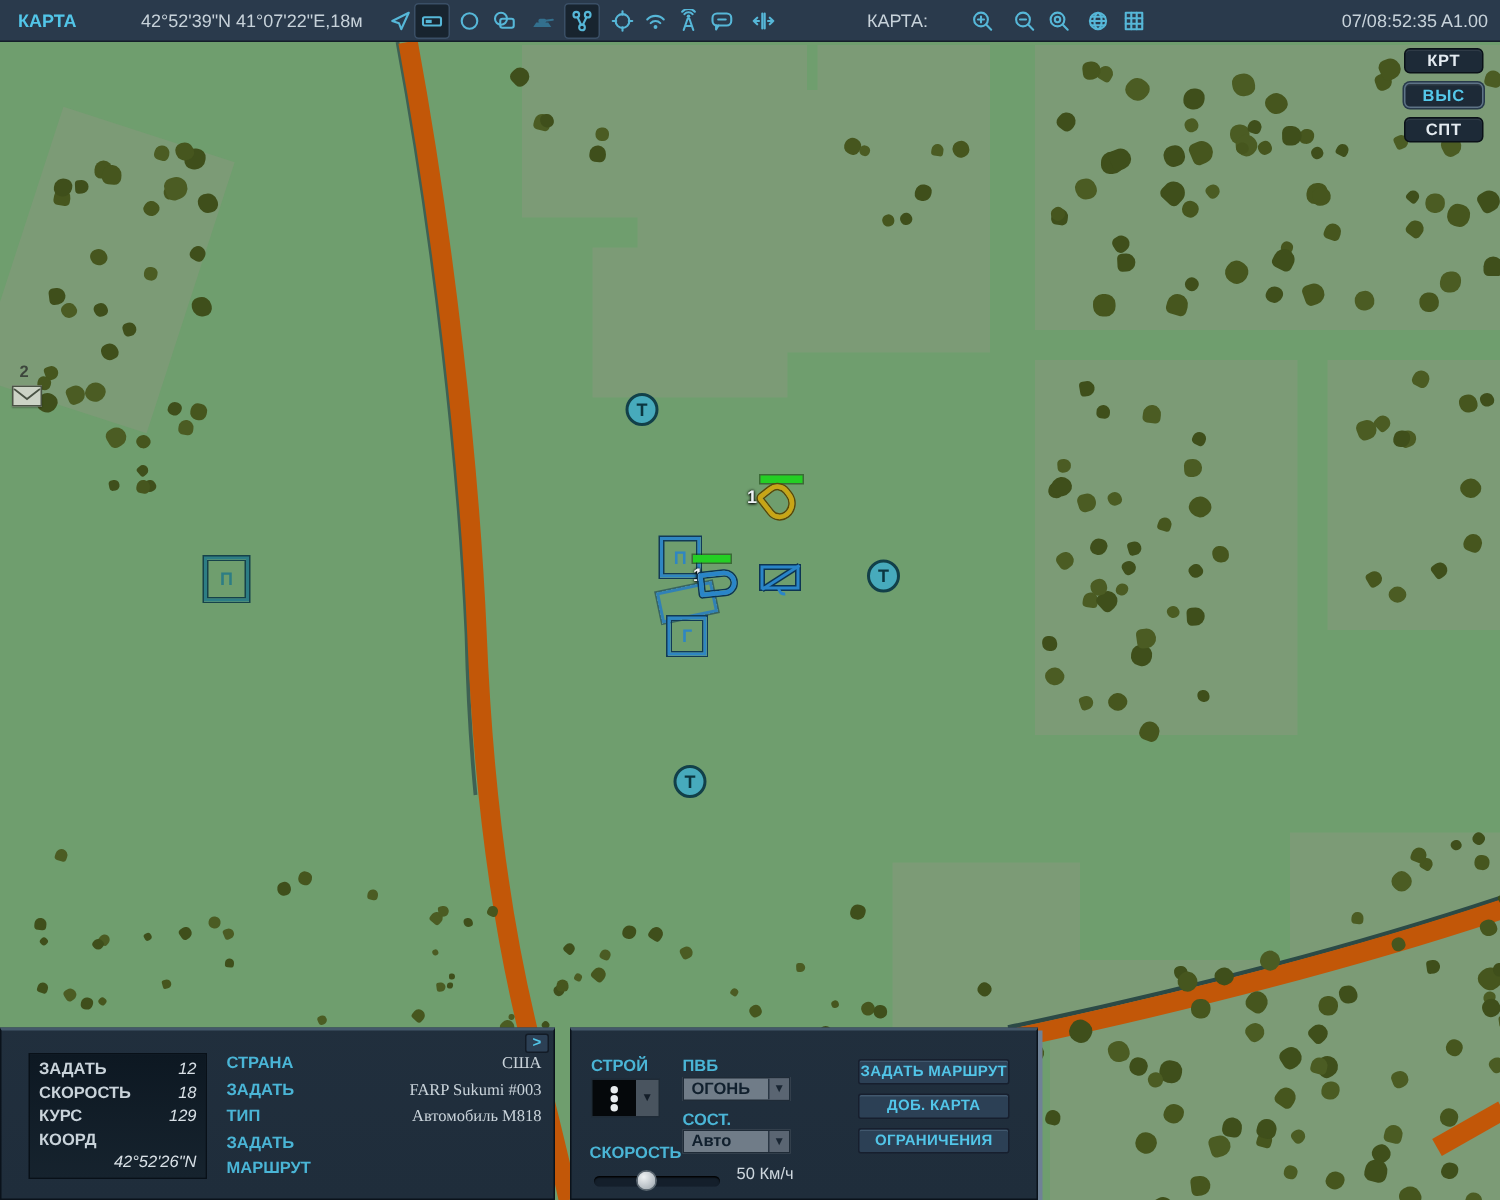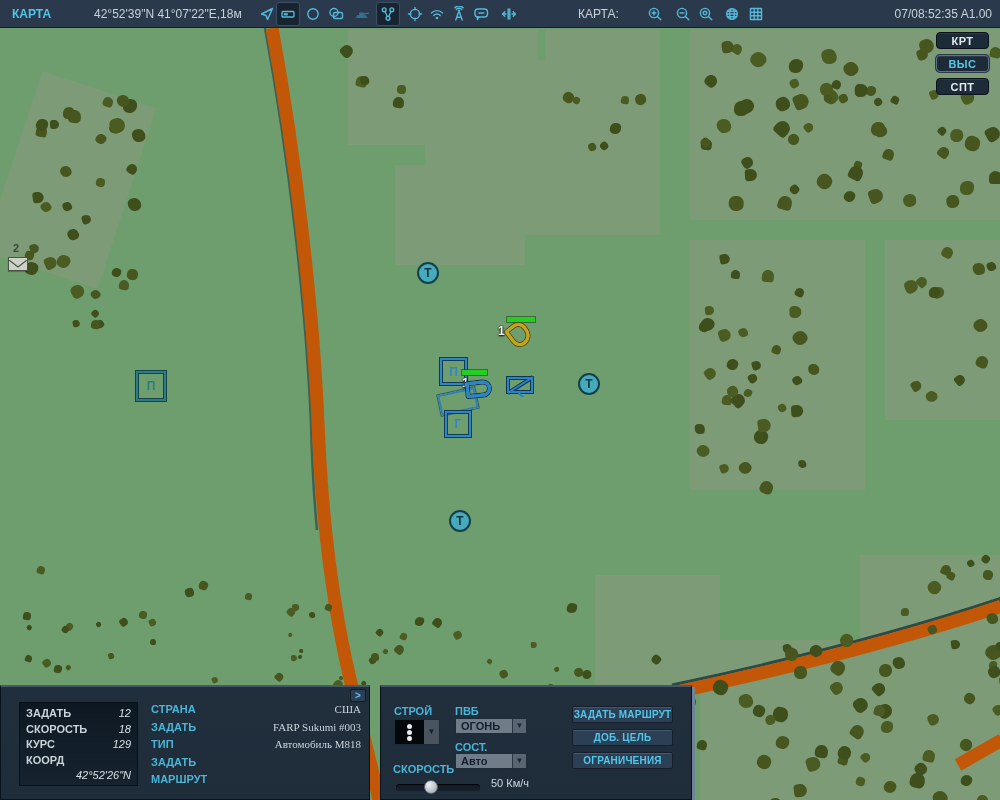--- a/index.html
+++ b/index.html
@@ -621,16 +621,16 @@
     <span class="arr">▼</span>
   </div>
 
   <span class="cmdlabel" style="left:12px;top:76px;">СКОРОСТЬ</span>
   <div id="slider-track">
     <div id="slider-knob"></div>
   </div>
   <span id="speed-val">50 Км/ч</span>
 
   <div class="cmdbtn" style="top:19px;">ЗАДАТЬ МАРШРУТ</div>
-  <div class="cmdbtn" style="top:42px;">ДОБ. ЦЕЛЬ</div>
+  <div class="cmdbtn" style="top:42px;">ДОБ. КАРТА</div>
   <div class="cmdbtn" style="top:65px;">ОГРАНИЧЕНИЯ</div>
 </div>
 <div id="panel-edge"></div>
 
 </body></html>

